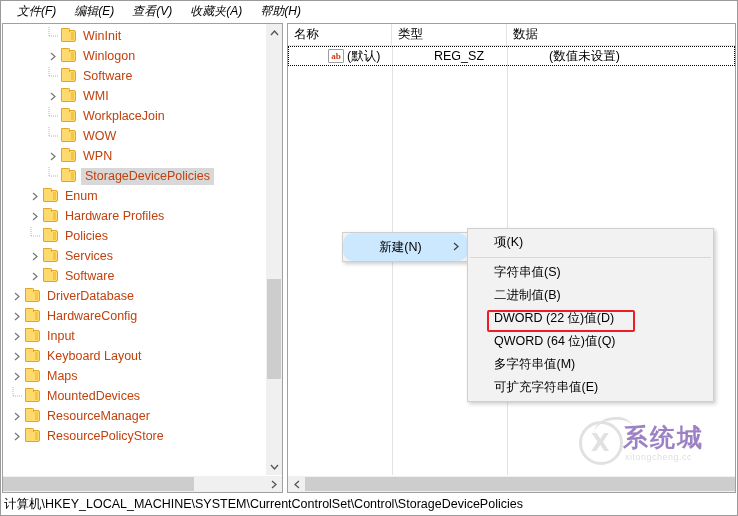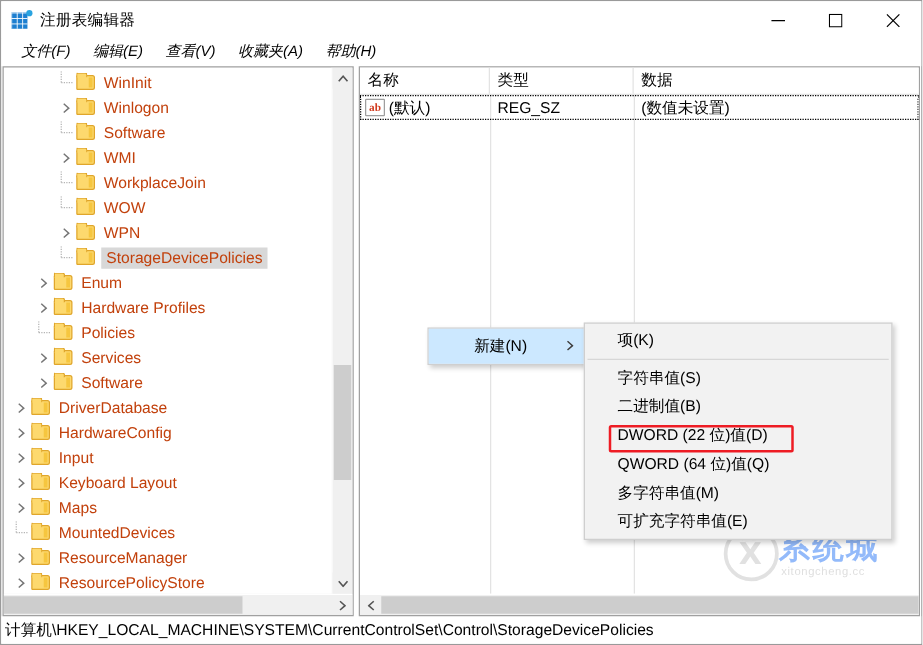--- a/index.html
+++ b/index.html
@@ -195,21 +195,21 @@
   }
   .lv-colline {
     position: absolute; top: 0; bottom: 0; width: 1px; background: #e3e3e3;
   }
   .lv-row {
     height: 20px; display: flex; align-items: center;
     font-size: 12.5px; color: #000; position: relative;
   }
   .lv-row.focus { outline: 1px dotted #000; outline-offset: -1px; }
   .lv-cell { display: flex; align-items: center; padding-left: 6px; white-space: nowrap; }
-  .lv-cell.c0 { width: 104px; flex: 0 0 104px; padding-left: 4px; }
+  .lv-cell.c0 { width: 104px; flex: 0 0 104px; padding-left: 4px; margin-left: 36px; }
   .lv-cell.c1 { width: 115px; flex: 0 0 115px; }
   .lv-cell.c2 { flex: 1 1 auto; }
   .ab-icon {
     width: 16px; height: 14px; flex: 0 0 16px;
     margin-right: 3px;
     border: 1px solid #9e9e9e; background: #ffffff;
     position: relative; border-radius: 1px;
     display: flex; align-items: center; justify-content: center;
     font-size: 9px; font-weight: bold; color: #d23b1e;
     font-family: "Liberation Serif", serif;
@@ -226,20 +226,21 @@
     font-size: 12.5px; color: #000;
     z-index: 40;
   }
   .ctx-item {
     height: 23px;
     display: flex; align-items: center;
     padding: 0 10px 0 26px;
     white-space: nowrap;
     position: relative;
     cursor: default;
+    border-radius: 10px;
   }
   .ctx-item.hl { background: #cce8ff; }
   .ctx-item .sub-arrow {
     position: absolute; right: 9px; top: 50%; transform: translateY(-50%);
     color: #3f3f3f;
   }
   .ctx-sep {
     height: 1px; background: #d7d7d7; margin: 3px 2px 3px 2px;
   }
   .ctx.new-menu { left: 341px; top: 209px; width: 127px; padding: 0; }
@@ -267,21 +268,21 @@
   
   .watermark {
     position: absolute; right: 8px; bottom: 22px;
     width: 158px; height: 52px;
     opacity: .55;
     pointer-events: none;
     z-index: 30;
   }
   .wm-text {
     position: absolute; left: 52px; top: 6px;
-    font-size: 25px; font-weight: bold; color: #3b82f6;
+    font-size: 25px; font-weight: bold; color: #4c1d95;
     letter-spacing: 2px;
     font-family: "DejaVu Sans", sans-serif;
     line-height: 1;
   }
   .wm-sub {
     position: absolute; left: 54px; top: 33px;
     font-size: 9px; color: #c4c4c4; letter-spacing: .5px;
     font-family: "Liberation Sans", sans-serif;
   }
   .wm-circle {
@@ -300,45 +301,20 @@
     border-top: 3px solid #c9c9c9;
     border-radius: 50%/100% 100% 0 0;
     transform: rotate(-8deg);
   }
 </style>
 </head>
 <body>
 
 <div id="app">
 
-  <div class="titlebar">
-    <div class="app-icon">
-      <div class="grid"></div>
-        <div class="dot"></div>
-    </div>
-    <div class="title-text">注册表编辑器</div>
-    <div class="win-buttons">
-      <div class="win-btn">
-        <svg width="11" height="11" viewBox="0 0 11 11">
-            <line x1="0" y1="5.5" x2="11" y2="5.5" stroke="#000" stroke-width="1"></line>
-          </svg>
-      </div>
-      <div class="win-btn">
-        <svg width="11" height="11" viewBox="0 0 11 11">
-            <rect x="0.5" y="0.5" width="10" height="10" fill="none" stroke="#000" stroke-width="1"></rect>
-          </svg>
-      </div>
-      <div class="win-btn close">
-        <svg width="11" height="11" viewBox="0 0 11 11">
-            <line x1="0.5" y1="0.5" x2="10.5" y2="10.5" stroke="#000" stroke-width="1"></line>
-            <line x1="10.5" y1="0.5" x2="0.5" y2="10.5" stroke="#000" stroke-width="1"></line>
-          </svg>
-      </div>
-    </div>
-  </div>
 
   <div class="menubar">
     <div class="menu-item">文件(F)</div>
     <div class="menu-item">编辑(E)</div>
     <div class="menu-item">查看(V)</div>
     <div class="menu-item">收藏夹(A)</div>
     <div class="menu-item">帮助(H)</div>
   </div>
 
   <div class="panes">

